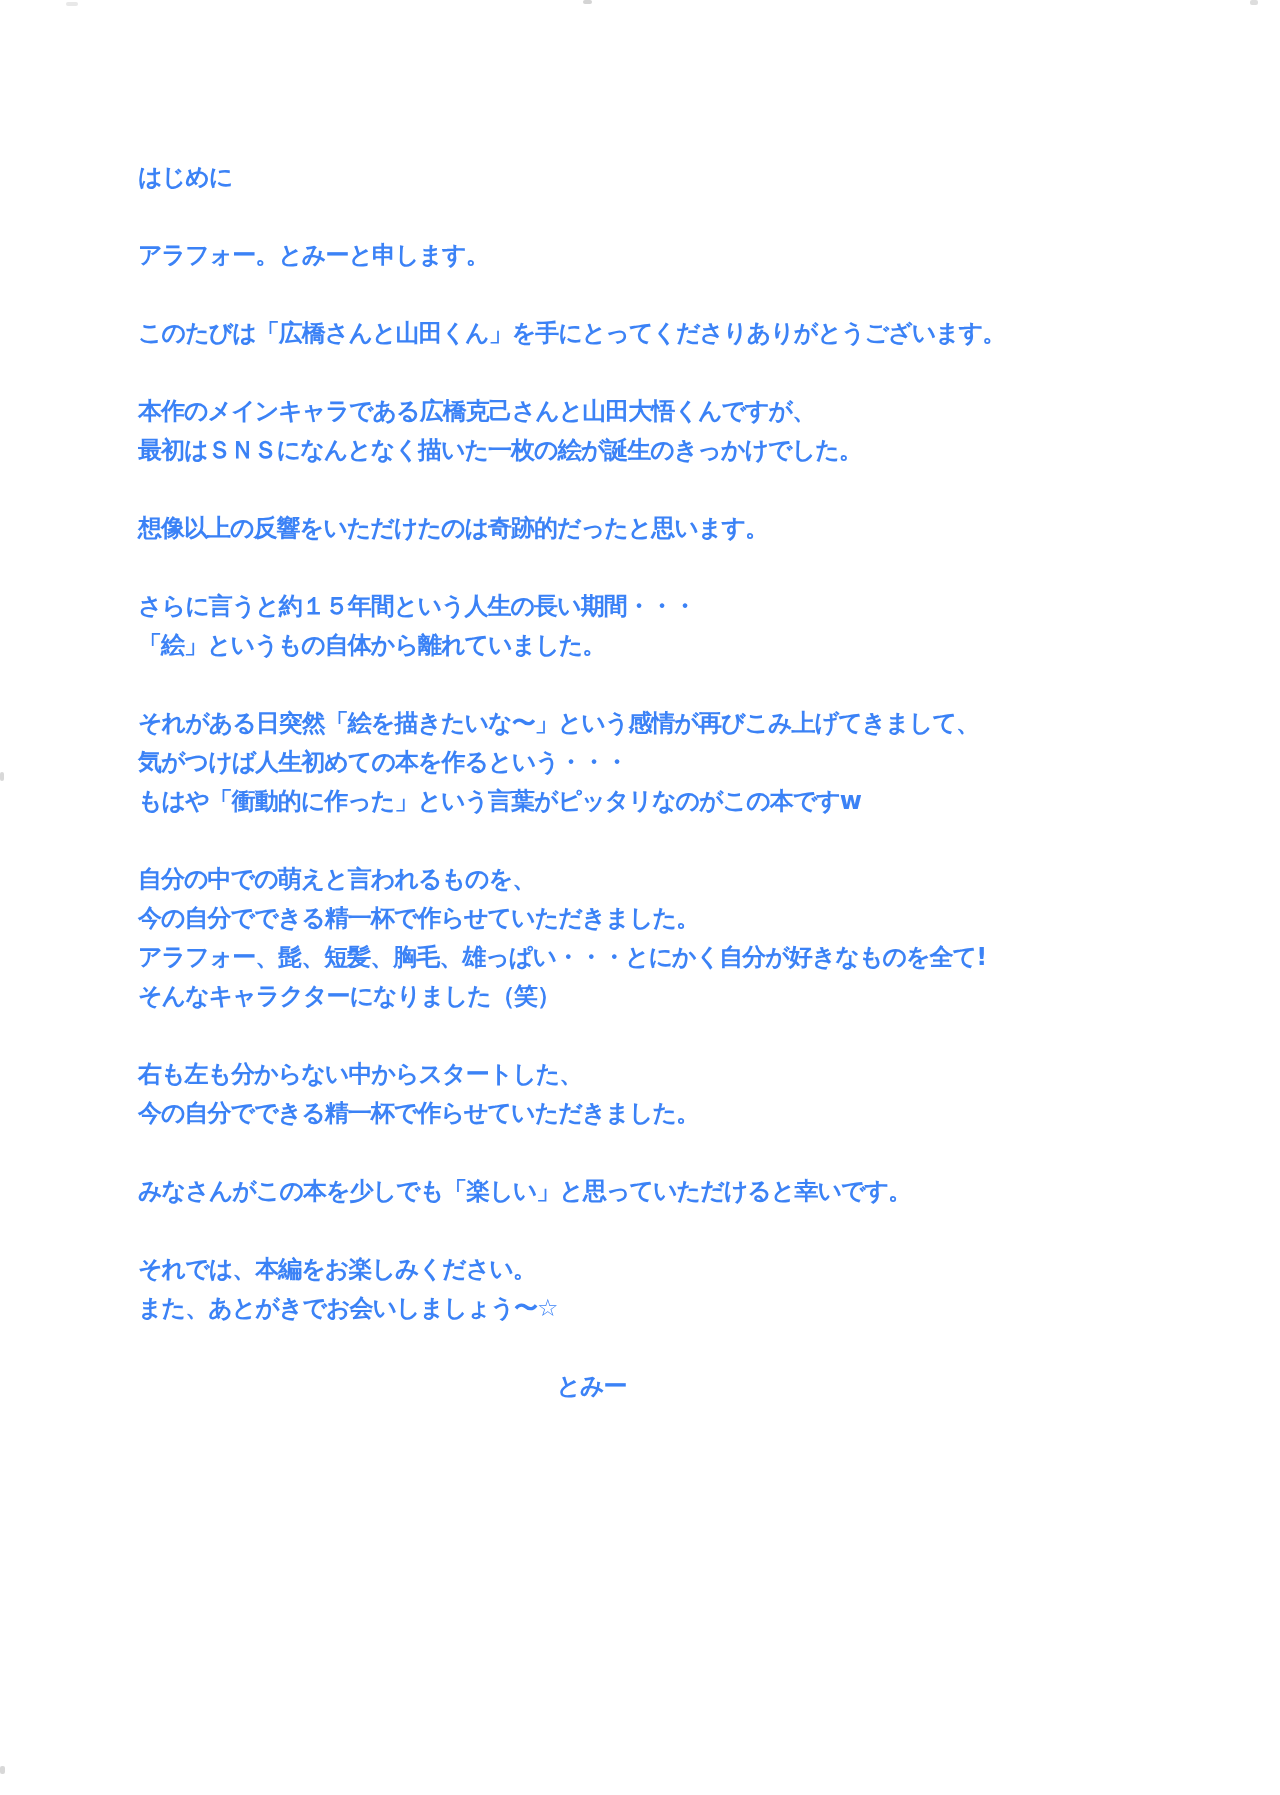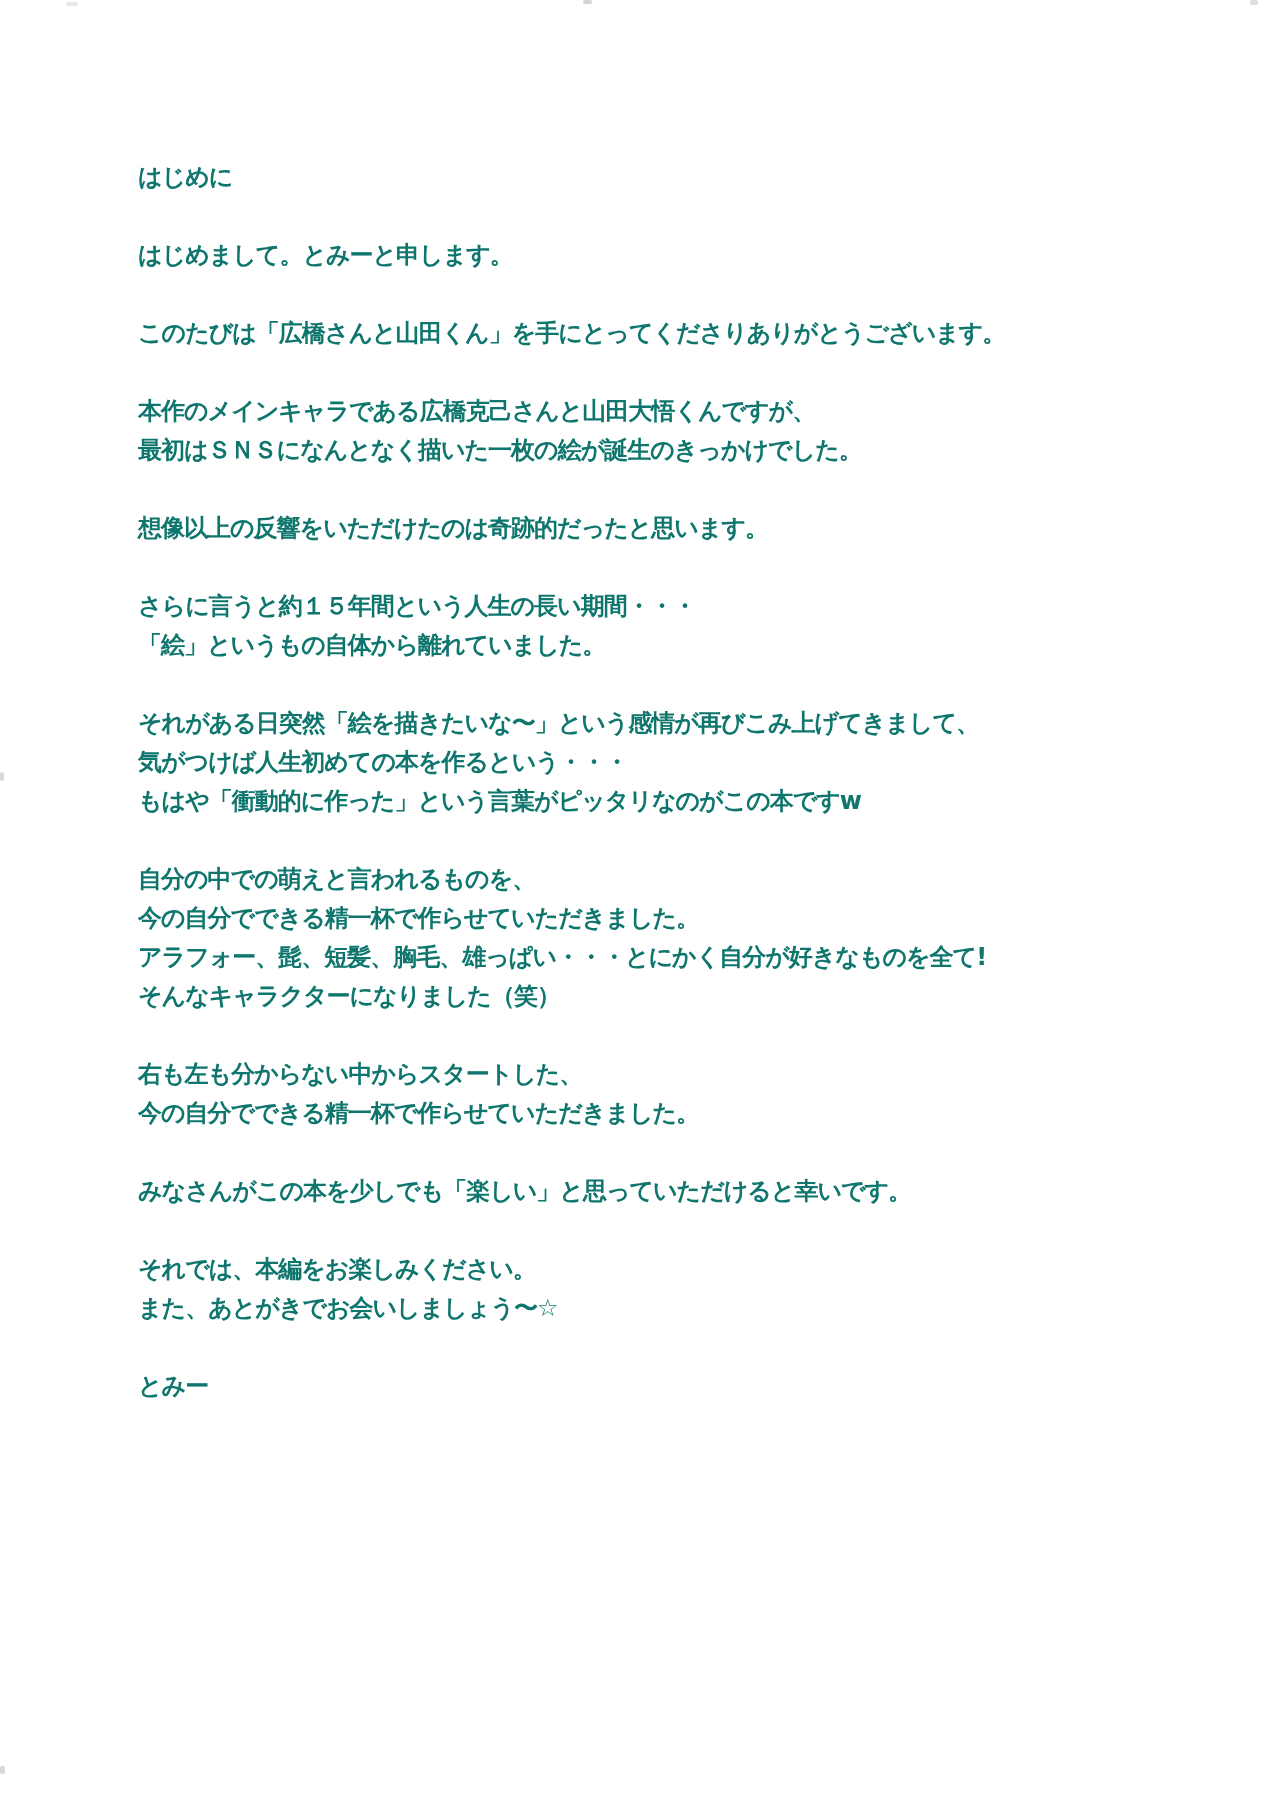--- a/index.html
+++ b/index.html
@@ -12,42 +12,42 @@
     height: 1795px;
     position: relative;
     overflow: hidden;
     font-family: "DejaVu Sans", sans-serif;
   }
   .page {
     position: absolute;
     inset: 0;
     box-sizing: border-box;
     padding: 158px 90px 0 138px;
-    color: #0f766e;
+    color: #3b82f6;
     font-weight: 700;
     font-size: 24px;
     line-height: 39px;
     letter-spacing: -1px;
   }
   .doc-title {
     margin: 0 0 39px 0;
     font-size: 24px;
     font-weight: 700;
     line-height: 39px;
   }
   .para {
     margin: 0 0 39px 0;
   }
   .line {
     display: block;
     white-space: pre;
   }
   .signature {
     margin-top: 36px;
-    text-align: left;
+    text-align: center;
     padding-right: 145px;
   }
   
   .speck {
     position: absolute;
     background: #c9c9c9;
     border-radius: 2px;
   }
   .speck.s1 { left: 66px;   top: 2px;    width: 12px; height: 4px; background:#e8e8e8; }
   .speck.s2 { left: 583px;  top: 0;      width: 9px;  height: 4px; background:#d4d4d4; }
@@ -56,21 +56,21 @@
   .speck.s5 { left: 0;      top: 1766px; width: 5px;  height: 8px; background:#d8d8d8; }
 </style>
 </head>
 <body>
 
 <div class="page">
 
   <h1 class="doc-title">はじめに</h1>
 
   <p class="para">
-    <span class="line">はじめまして。とみーと申します。</span>
+    <span class="line">アラフォー。とみーと申します。</span>
   </p>
 
   <p class="para">
     <span class="line">このたびは「広橋さんと山田くん」を手にとってくださりありがとうございます。</span>
   </p>
 
   <p class="para">
     <span class="line">本作のメインキャラである広橋克己さんと山田大悟くんですが、</span>
     <span class="line">最初はＳＮＳになんとなく描いた一枚の絵が誕生のきっかけでした。</span>
   </p>

